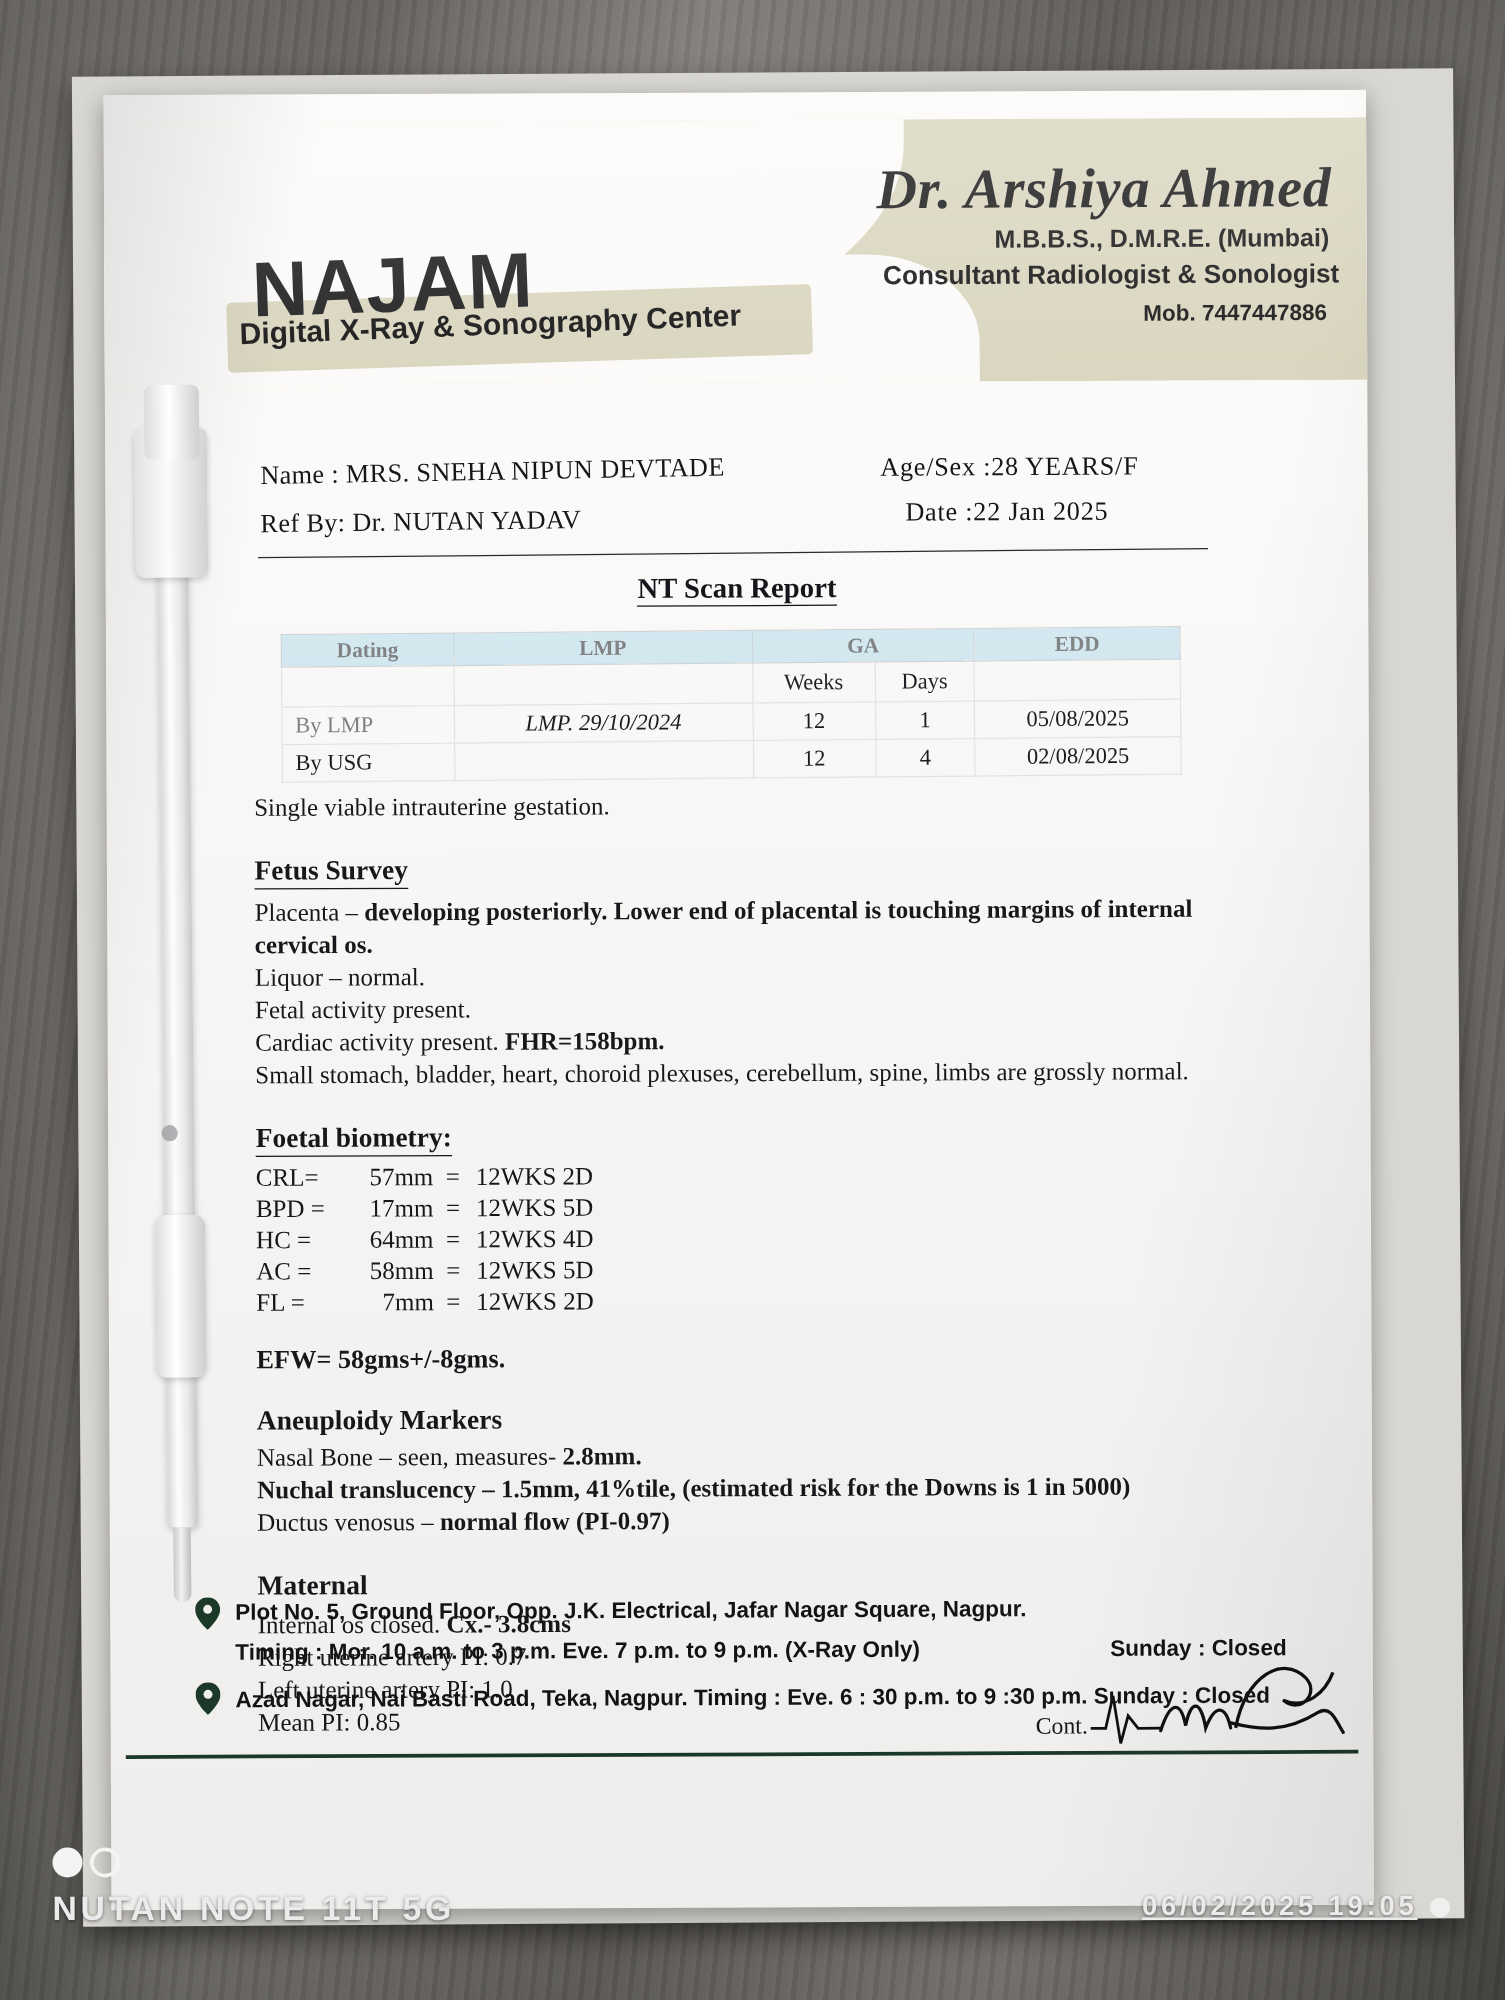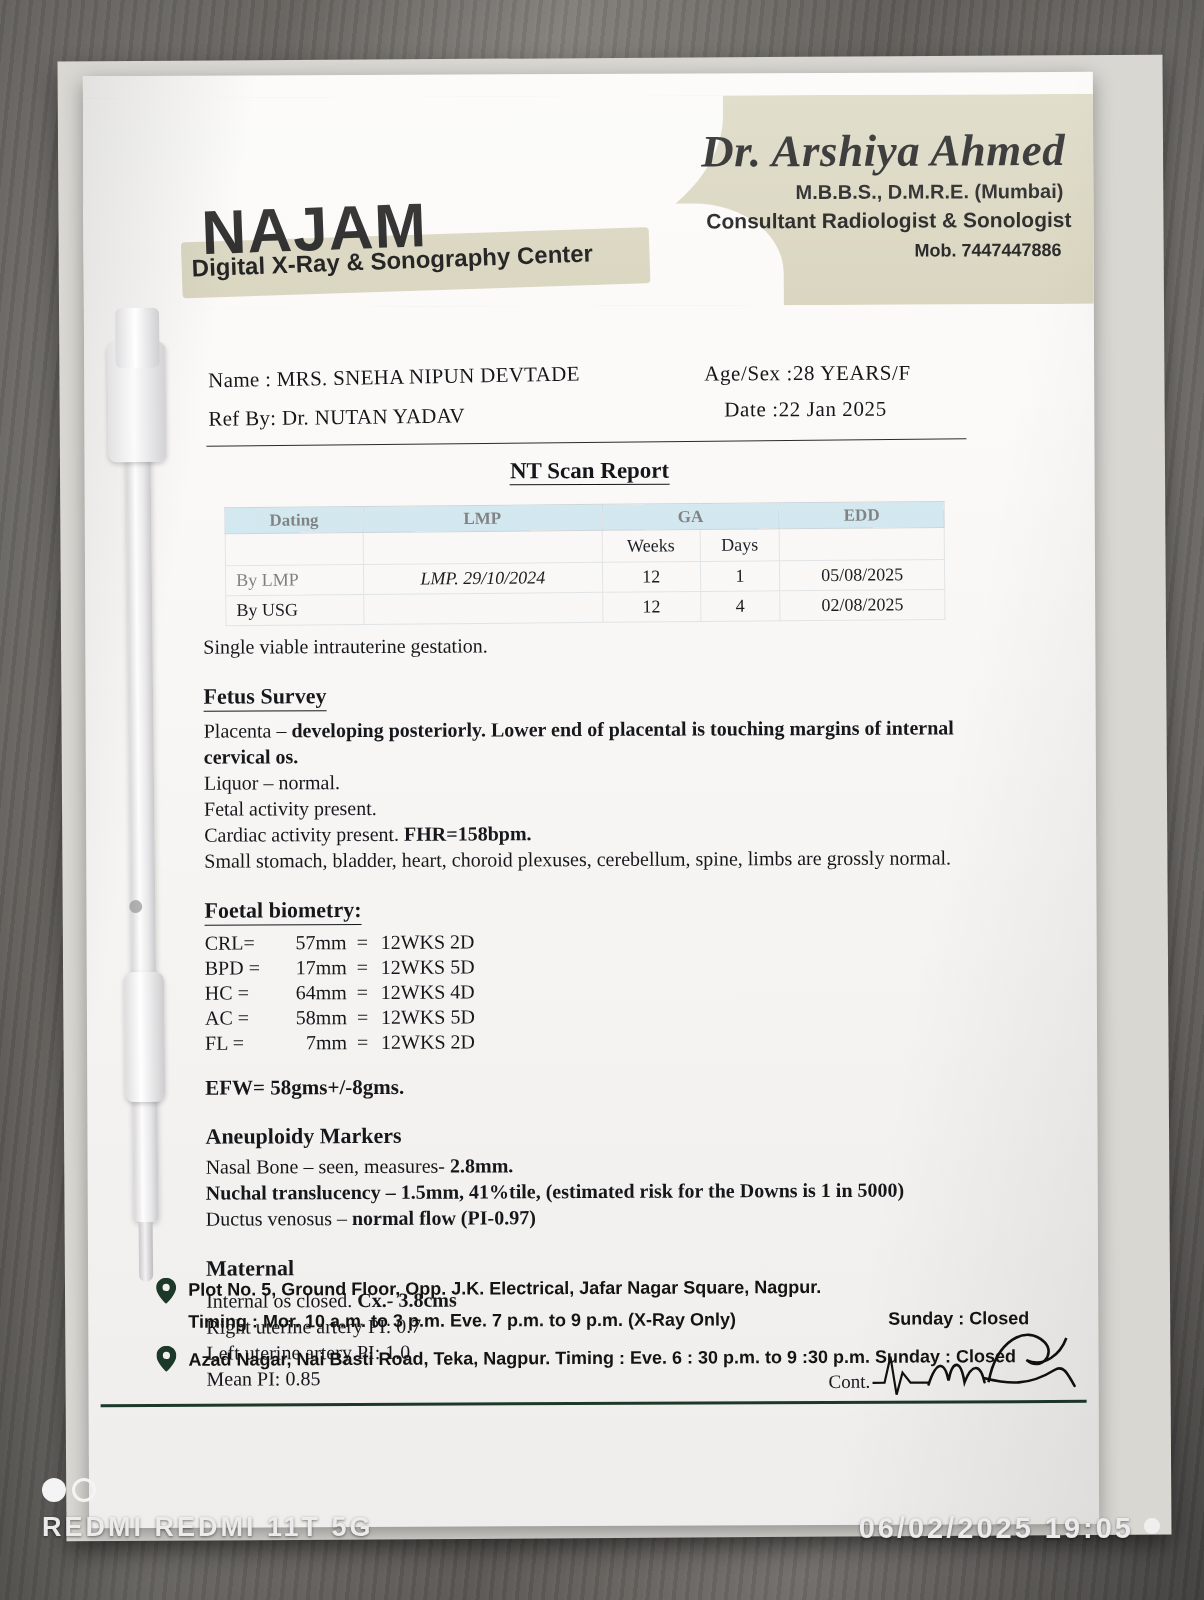--- a/index.html
+++ b/index.html
@@ -356,24 +356,25 @@
     font-size: 27px;
     letter-spacing: 3px;
     color: #eceaea;
     text-shadow: 0 1px 3px rgba(0,0,0,0.5);
   }
   .wm-date {
     position: absolute;
     right: 70px; top: 1512px;
     font-family: "Liberation Sans", sans-serif;
     font-weight: bold;
-    font-size: 29px;
+    font-size: 22px;
     letter-spacing: 3px;
     color: #eceaea;
     text-shadow: 0 1px 3px rgba(0,0,0,0.5);
+    text-decoration: underline;
   }
   .wm-batt {
     position: absolute;
     right: 44px; top: 1518px;
     width: 16px; height: 16px;
     border-radius: 50%;
     background: #efefef;
   }
 
   
@@ -598,15 +599,15 @@
   <div class="pen-clip2"></div>
   <div class="pen-grip"></div>
   <div class="pen-tip"></div>
   <div class="pen-hole"></div>
 </div>
 
 <div class="shutter">
   <div class="dot filled"></div>
   <div class="dot hollow"></div>
 </div>
-<div class="wm-model">REDMI REDMI 11T 5G</div>
+<div class="wm-model">NUTAN NOTE 11T 5G</div>
 <div class="wm-date">06/02/2025  19:05</div>
 <div class="wm-batt"></div>
 
 </body></html>

